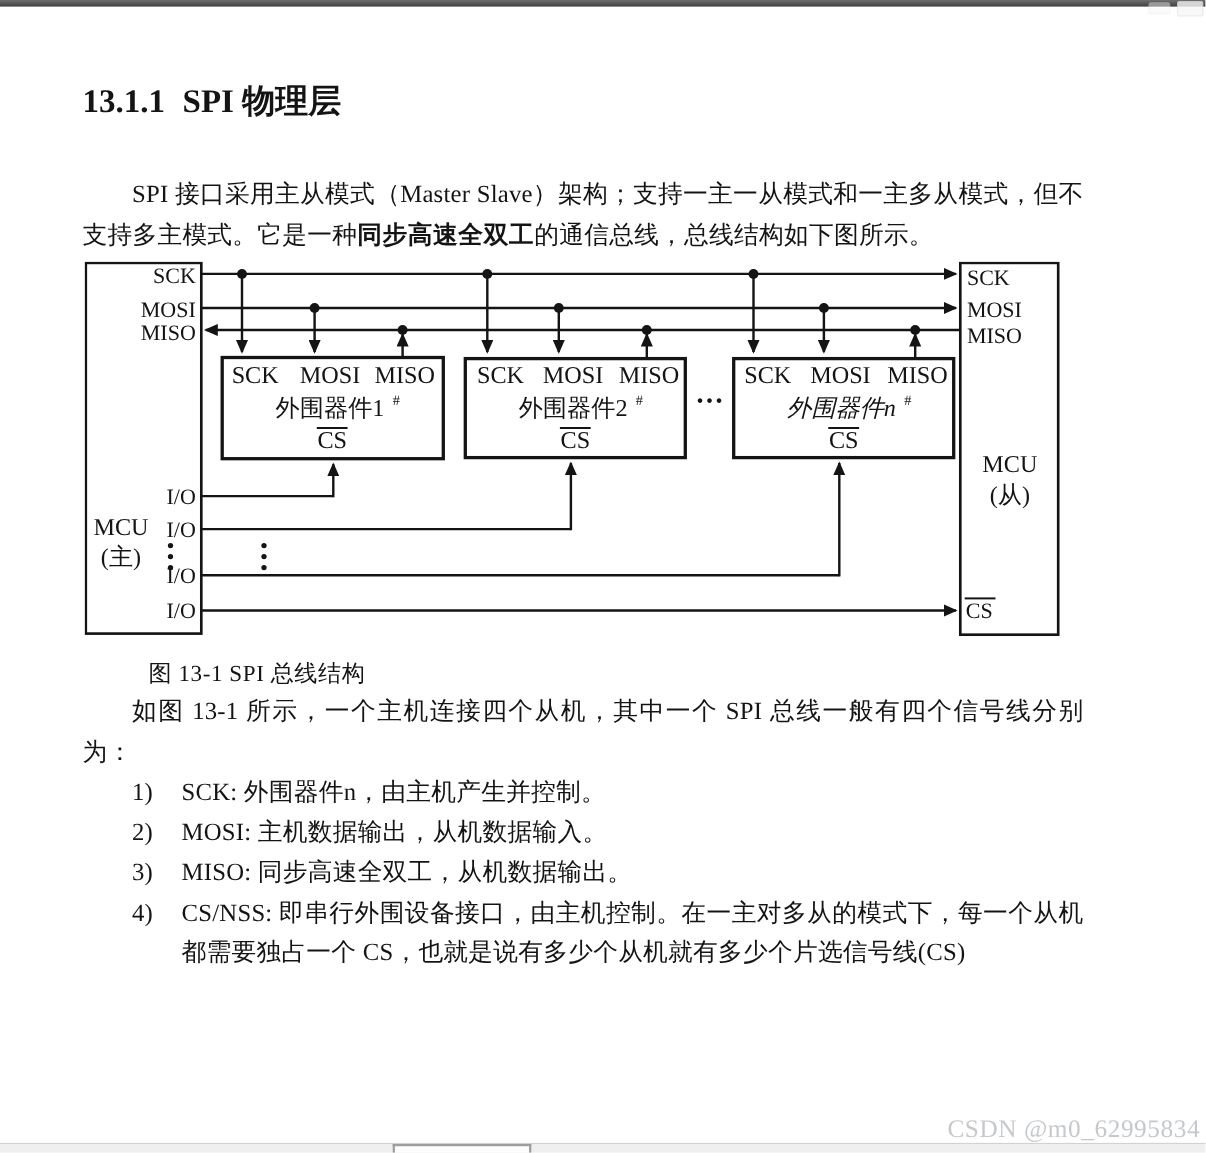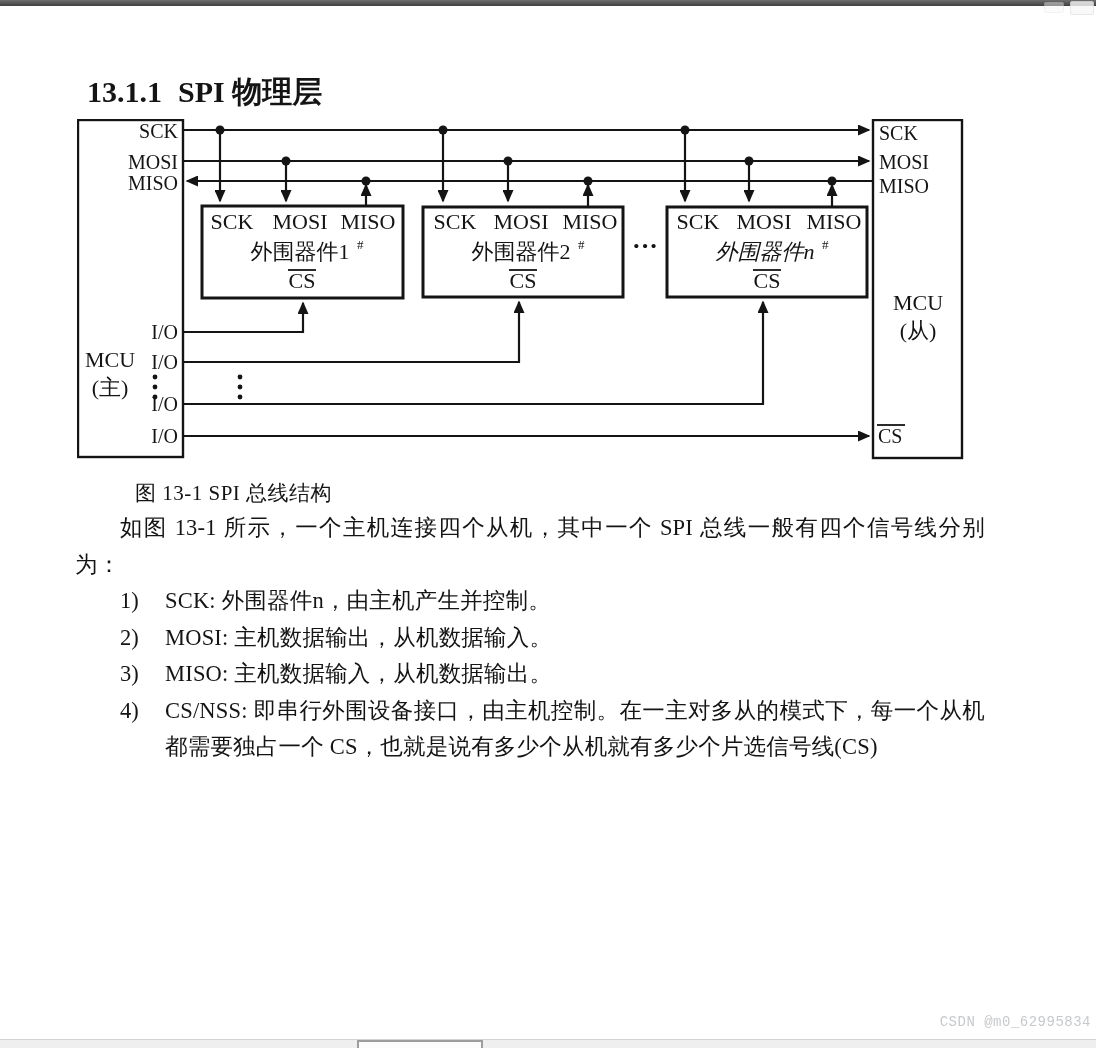--- a/index.html
+++ b/index.html
@@ -21,38 +21,38 @@
     opacity:.8; vertical-align:top; border-radius:2px;
   }
   .glyph.a { width:20px; height:11px; margin-right:6px; margin-top:1px; opacity:.45; }
   .glyph.b { width:24px; height:14px; }
   .content { position:absolute; top:34px; left:75px; width:910px; }
   .para {
     font-size:22.5px; line-height:37px; text-indent:2em; text-align:justify;
     letter-spacing:.2px;
   }
   .para b { letter-spacing:.5px; }
-  .heading { margin-top:38px; margin-left:12px; font-size:30px; font-weight:bold; }
+  .heading { margin-top:38px; margin-left:0; font-size:30px; font-weight:bold; }
   .heading .num { margin-right:16px; }
   .para2 { margin-top:45px; }
   .figure-wrap { margin-top:6px; }
   .diagram { display:block; margin-left:2px; }
   .fig-caption {
     margin-top:20px; font-size:21px; line-height:26px;
     padding-left:60px; letter-spacing:.5px;
   }
   .para3 { margin-top:3px; }
   .list { margin-top:0; }
   .list-item { display:flex; font-size:22.5px; line-height:36.5px; }
   .list-item .num { width:45px; margin-left:45px; flex:0 0 auto; }
   .list-item .txt { flex:1; text-align:justify; letter-spacing:.2px; }
   .watermark {
     position:absolute; top:1014px; right:5px;
-    font-family:Liberation Mono, monospace;
-    font-size:14px; color:#c6c9cc; letter-spacing:.5px;
+    font-family:Liberation Serif, serif;
+    font-size:23px; color:#c6c9cc; letter-spacing:.5px;
   }
   .bottom-bar {
     position:absolute; bottom:0; left:0; width:1096px; height:9px;
     background:#efefef; border-top:1px solid #d2d2d2;
   }
   .bottom-box {
     position:absolute; bottom:0; left:357px; width:126px; height:8px;
     background:#fcfcfc; border:2px solid #9d9d9d; border-bottom:none;
   }
   svg text {
@@ -72,20 +72,21 @@
 <div class="top-bar"></div>
 <div class="corner-glyphs">
   <span class="glyph a"></span><span class="glyph b"></span>
 </div>
 
 <div class="content">
 
 
   <h2 class="heading"><span class="num">13.1.1</span><span>SPI 物理层</span></h2>
 
+  <p class="para para2"><span>SPI 接口采用主从模式（Master Slave）架构；支持一主一从模式和一主多从模式，但不支持多主模式。它是一种</span><b>同步高速全双工</b><span>的通信总线，总线结构如下图所示。</span></p>
 
   <div class="figure-wrap">
     <svg class="diagram" width="890" height="341" viewBox="0 0 890 341">
       <defs>
         <marker id="arr" markerUnits="userSpaceOnUse" markerWidth="13" markerHeight="11" refX="11" refY="5.5" orient="auto">
           <path d="M0,0 L12.5,5.5 L0,11 Z" fill="#141414"></path>
         </marker>
       </defs>
 
       <rect x="1" y="1" width="105" height="337" fill="none" stroke="#141414" stroke-width="2.4"></rect>
@@ -195,21 +196,21 @@
     <div class="list-item">
         <span class="num">1)</span>
         <span class="txt">SCK: 外围器件n，由主机产生并控制。</span>
       </div>
     <div class="list-item">
         <span class="num">2)</span>
         <span class="txt">MOSI: 主机数据输出，从机数据输入。</span>
       </div>
     <div class="list-item">
         <span class="num">3)</span>
-        <span class="txt">MISO: 主机数据输入，从机数据输出。</span>
+        <span class="txt">MISO: 同步高速全双工，从机数据输出。</span>
       </div>
     <div class="list-item">
         <span class="num">4)</span>
         <span class="txt">CS/NSS: 即串行外围设备接口，由主机控制。在一主对多从的模式下，每一个从机都需要独占一个 CS，也就是说有多少个从机就有多少个片选信号线(CS)</span>
       </div>
   </div>
 
 </div>
 
 <div class="watermark">CSDN @m0_62995834</div>

